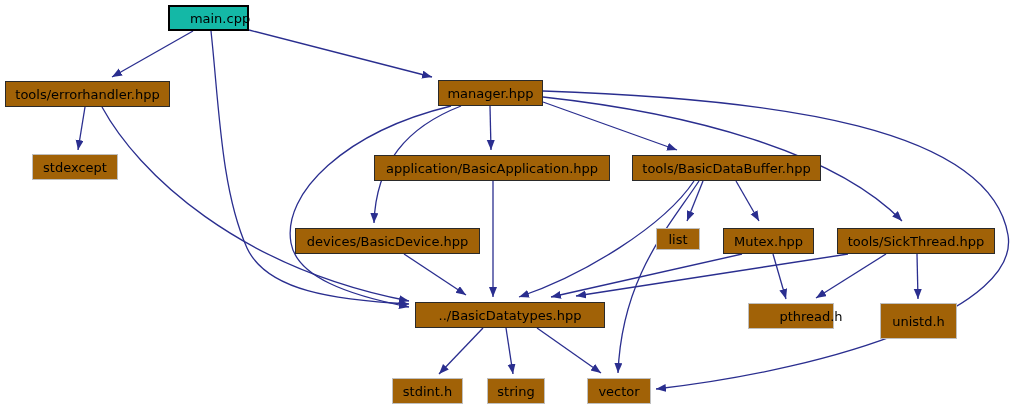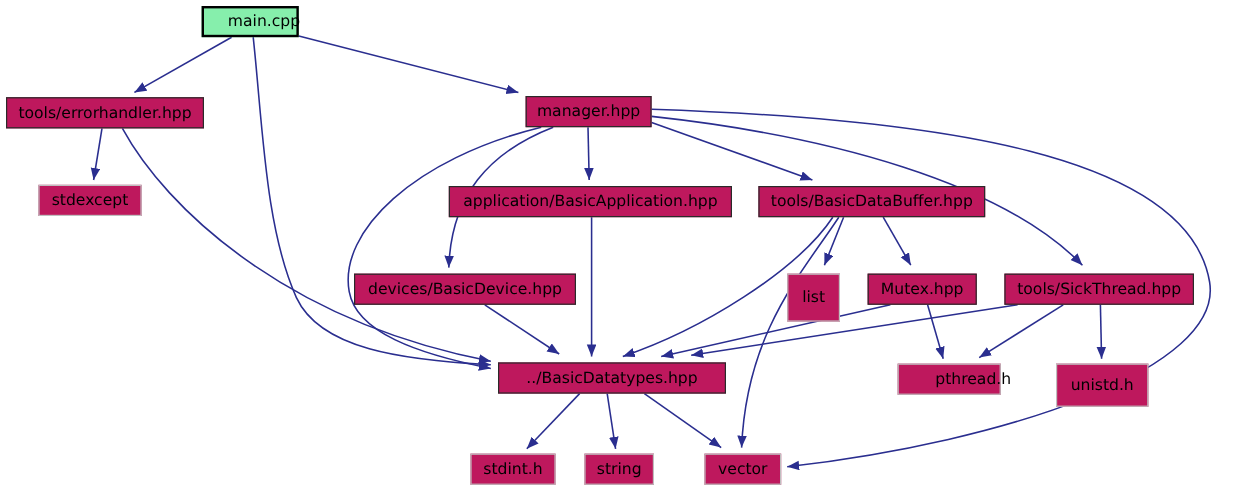--- a/index.html
+++ b/index.html
@@ -18,31 +18,31 @@
   #edges {
     position: absolute;
     left: 0;
     top: 0;
     width: 1028px;
     height: 411px;
   }
   .node {
     position: absolute;
     box-sizing: border-box;
-    background: #be185d;
+    background: #a16207;
     display: flex;
     align-items: center;
     justify-content: center;
     font-size: 13px;
     color: #000000;
     white-space: nowrap;
     line-height: 1;
   }
   .node.current {
-    background: #86efac;
+    background: #14b8a6;
     border: 2px solid #000000;
     padding-left: 23px;
   }
   .node.project {
     border: 1.5px solid #2a2a2a;
     cursor: pointer;
   }
   .node.system {
     border: 1px solid #bfbfbf;
   }
@@ -104,21 +104,21 @@
       </div>
       <div class="node project" style="left: 374px; top: 155px; width: 236px; height: 26px;">
         <span>application/BasicApplication.hpp</span>
       </div>
       <div class="node project" style="left: 632px; top: 155px; width: 189px; height: 26px;">
         <span>tools/BasicDataBuffer.hpp</span>
       </div>
       <div class="node project" style="left: 295px; top: 228px; width: 185px; height: 26px;">
         <span>devices/BasicDevice.hpp</span>
       </div>
-      <div class="node system" style="left: 656px; top: 228px; width: 44px; height: 40px;">
+      <div class="node system" style="left: 656px; top: 228px; width: 44px; height: 22px;">
         <span>list</span>
       </div>
       <div class="node project" style="left: 723px; top: 228px; width: 91px; height: 26px;">
         <span>Mutex.hpp</span>
       </div>
       <div class="node project" style="left: 837px; top: 228px; width: 158px; height: 26px; text-align: right;">
         <span>tools/SickThread.hpp</span>
       </div>
       <div class="node project" style="left: 415px; top: 302px; width: 190px; height: 26px;">
         <span>../BasicDatatypes.hpp</span>

